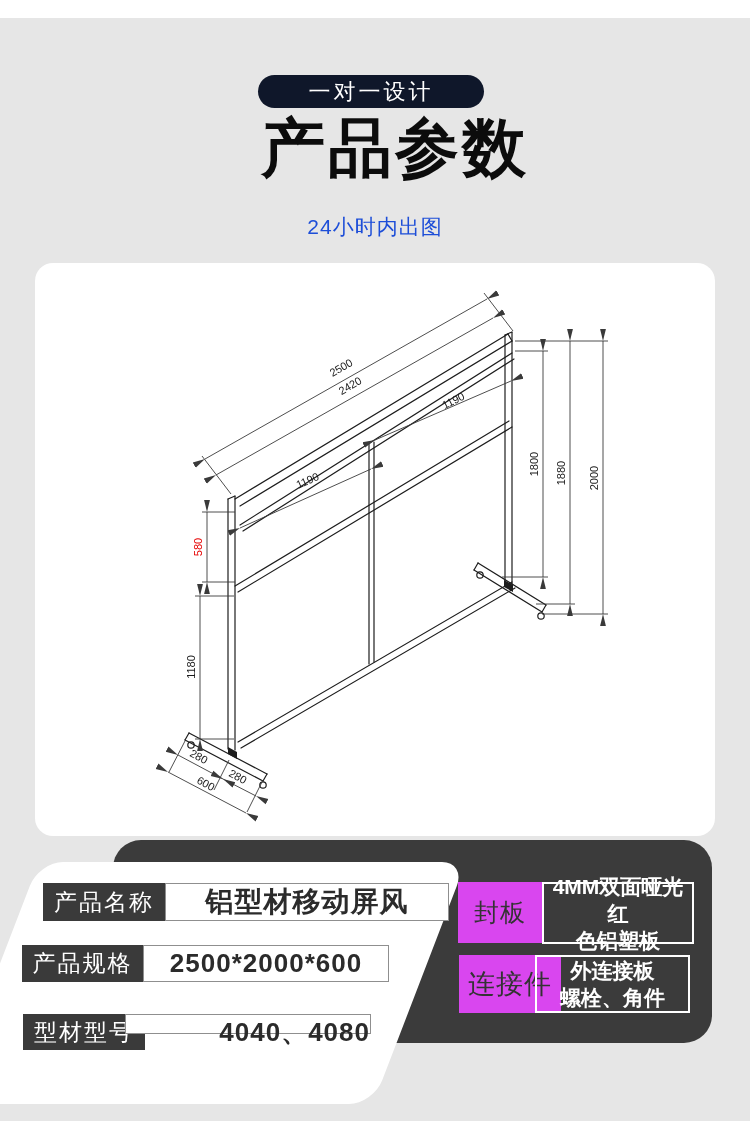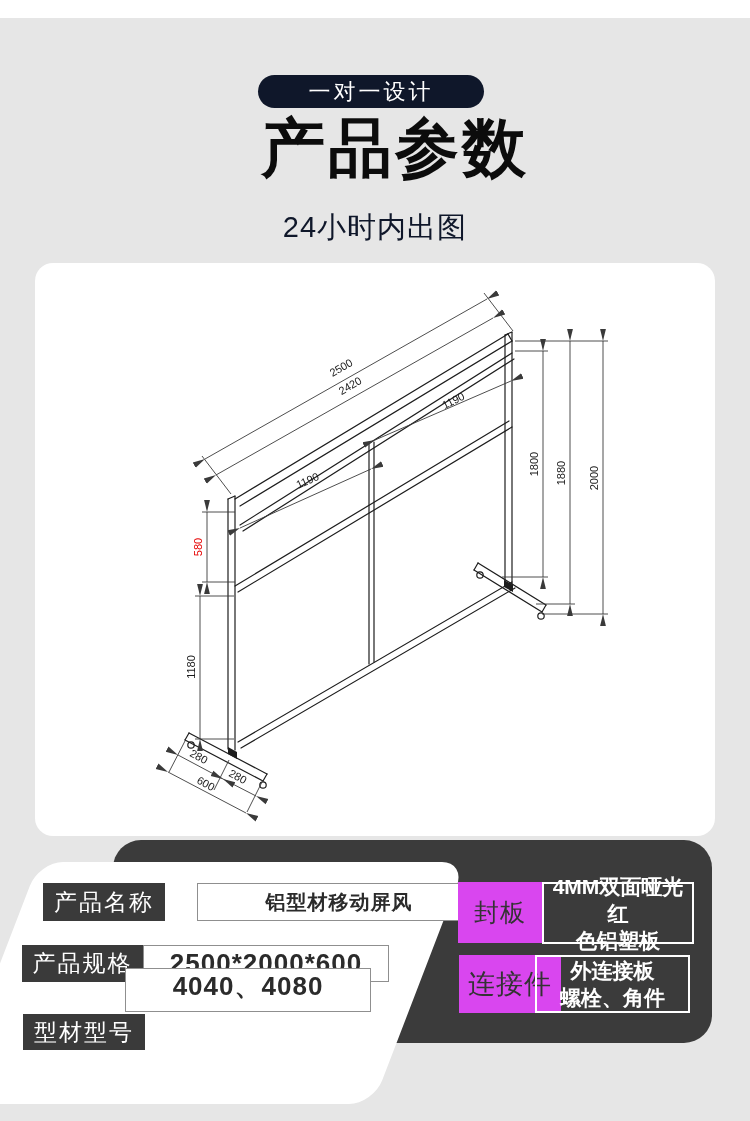--- a/index.html
+++ b/index.html
@@ -13,21 +13,21 @@
     position:absolute;left:258px;top:75px;width:226px;height:33px;border-radius:17px;
     background:#1ab4ef;color:#ffffff;font-size:22px;letter-spacing:3px;
     text-align:center;line-height:33px;
   }
   .title{
     position:absolute;left:0;top:100px;width:750px;text-align:center;
     font-size:64px;font-weight:bold;color:#0c0c0c;letter-spacing:3px;line-height:96px;padding-left:20px;
   }
   .subtitle{
     position:absolute;left:0;top:206px;width:750px;text-align:center;
-    font-size:29px;color:#0f172a;letter-spacing:1px;line-height:42px;
+    font-size:21px;color:#1d4ed8;letter-spacing:1px;line-height:42px;
   }
   .drawing-panel{
     position:absolute;left:35px;top:263px;width:680px;height:573px;
     background:#ffffff;border-radius:18px;
   }
   .dim-text{font-size:11px;font-family:"Liberation Sans","DejaVu Sans",sans-serif;}
   .dark-panel{
     position:absolute;left:113px;top:840px;width:599px;height:203px;
     background:#3b3b3b;border-radius:28px;z-index:1;
   }
@@ -38,25 +38,25 @@
   }
   .row-label{
     position:absolute;z-index:3;background:#3a3a3a;color:#ffffff;
     text-align:center;letter-spacing:2px;box-sizing:border-box;
   }
   .row-value{
     position:absolute;z-index:3;background:#ffffff;border:1px solid #8f8f8f;
     color:#2b2b2b;font-weight:bold;text-align:center;letter-spacing:1px;box-sizing:border-box;
   }
   .r1l{left:43px;top:883px;width:122px;height:38px;font-size:23px;line-height:38px;}
-  .r1v{left:165px;top:883px;width:284px;height:38px;font-size:20px;line-height:36px;margin-left:32px;}
+  .r1v{left:165px;top:883px;width:284px;height:38px;font-size:28px;line-height:36px;}
   .r2l{left:22px;top:945px;width:121px;height:37px;font-size:23px;line-height:37px;}
   .r2v{left:143px;top:945px;width:246px;height:37px;font-size:26px;line-height:35px;}
   .r3l{left:3px;top:1014px;width:122px;height:36px;font-size:23px;line-height:36px;margin-left:20px;}
-  .r3v{left:125px;top:968px;width:246px;height:44px;font-size:26px;line-height:34px;}
+  .r3v{left:125px;top:1014px;width:246px;height:20px;font-size:26px;line-height:34px;text-align:right;}
   .mat-label{
     position:absolute;z-index:3;background:#d946ef;color:#333333;
     text-align:center;letter-spacing:1px;box-sizing:border-box;
   }
   .mat-value{
     position:absolute;z-index:3;border:2px solid #ffffff;color:#ffffff;font-weight:bold;
     display:flex;flex-direction:column;justify-content:center;align-items:center;
     box-sizing:border-box;text-align:center;
   }
   .mAl{left:458px;top:882px;width:84px;height:61px;font-size:25px;line-height:61px;}

